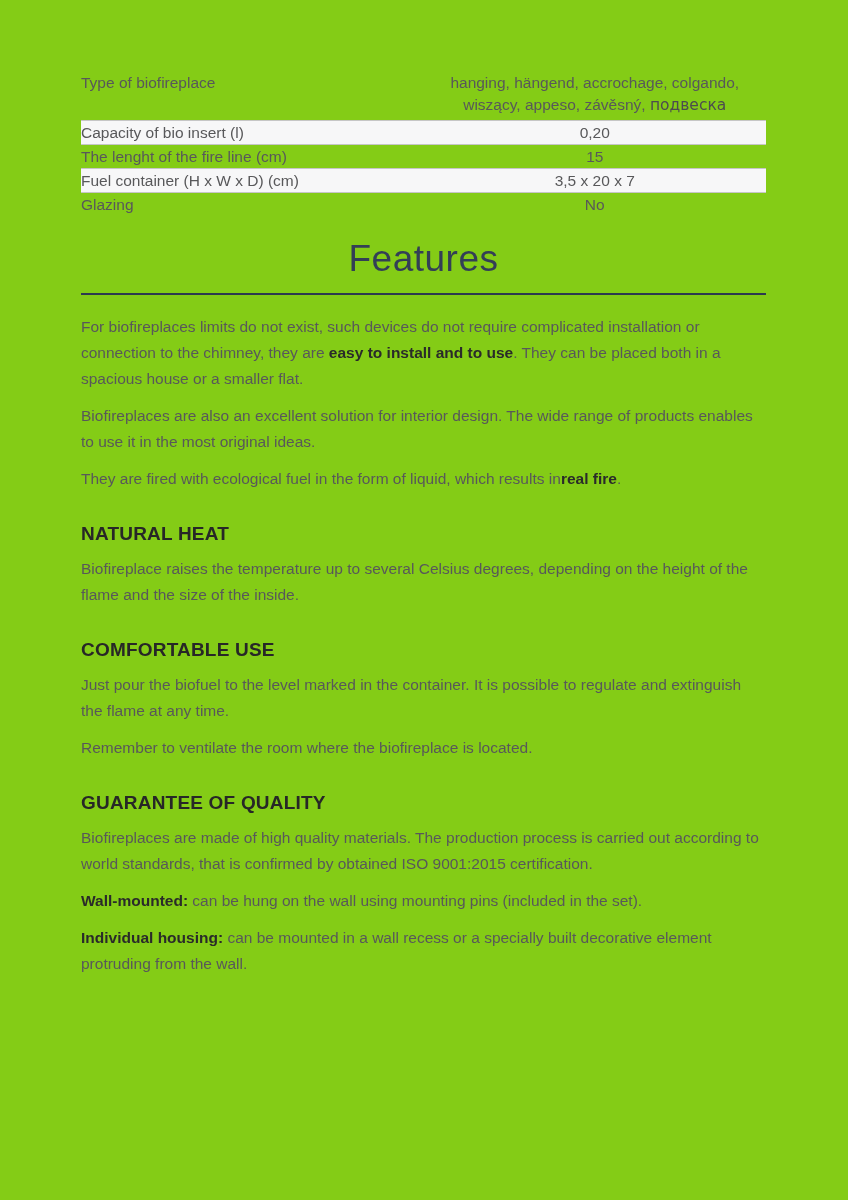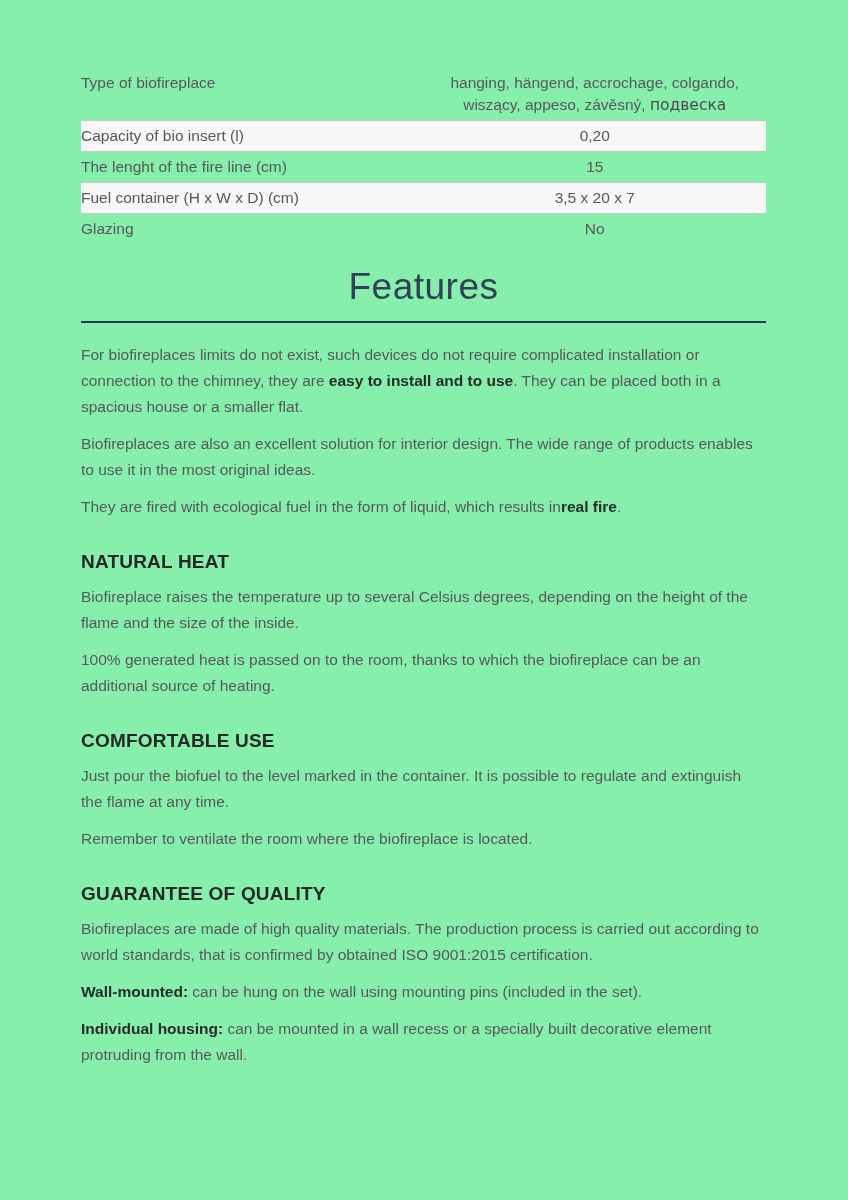--- a/index.html
+++ b/index.html
@@ -7,40 +7,40 @@
   body {
     width: 848px;
     height: 1200px;
     font-family: "Liberation Sans", "DejaVu Sans", sans-serif;
     overflow: hidden;
   }
   .page {
     width: 848px;
     height: 1200px;
     padding: 70px 82px 0 81px;
-    background: #86efac;
+    background: #84cc16;
   }
 
   
   table.spec {
     width: 100%;
     border-collapse: collapse;
     font-size: 15.5px;
     color: #58585a;
     table-layout: fixed;
   }
   table.spec td {
     vertical-align: middle;
     line-height: 22px;
     padding: 0;
   }
   td.cell-label { width: 50%; text-align: left; }
   td.cell-value { width: 50%; text-align: center; }
   tr.row-first td { padding-top: 2px; padding-bottom: 4px; vertical-align: top; }
-  tr.row-data td { border-top: 1px solid #c6c6c6; height: 31px; }
+  tr.row-data td { border-top: 1px solid #c6c6c6; height: 24px; }
   tr.row-shaded { background: #f7f7f8; }
   .cyr {
     font-family: "DejaVu Sans", sans-serif;
     font-weight: 500;
     font-size: 15.5px;
     color: #4c4c4e;
     text-align: center;
   }
 
   
@@ -113,21 +113,20 @@
   <h1 class="features-title">Features</h1>
   <div class="title-rule"></div>
 
   <p class="body-text"><span>For biofireplaces limits do not exist, such devices do not require complicated installation or connection to the chimney, they are </span><b>easy to install and to use</b><span>. They can be placed both in a spacious house or a smaller flat.</span></p>
   <p class="body-text"><span>Biofireplaces are also an excellent solution for interior design. The wide range of products enables to use it in the most original ideas.</span><b></b><span></span></p>
   <p class="body-text tight"><span>They are fired with ecological fuel in the form of liquid, which results in</span><b>real fire</b><span>.</span></p>
 
   <div class="section">
     <h3 class="section-heading">NATURAL HEAT</h3>
     <p class="body-text"><span>Biofireplace raises the temperature up to several Celsius degrees, depending on the height of the flame and the size of the inside.</span><b></b><span></span></p>
-    <p class="body-text"><span>100% generated heat is passed on to the room, thanks to which the biofireplace can be an additional source of heating.</span><b></b><span></span></p>
   </div>
 
   <div class="section">
     <h3 class="section-heading">COMFORTABLE USE</h3>
     <p class="body-text"><span>Just pour the biofuel to the level marked in the container. It is possible to regulate and extinguish the flame at any time.</span><b></b><span></span></p>
     <p class="body-text"><span>Remember to ventilate the room where the biofireplace is located.</span><b></b><span></span></p>
   </div>
 
   <div class="section">
     <h3 class="section-heading">GUARANTEE OF QUALITY</h3>

